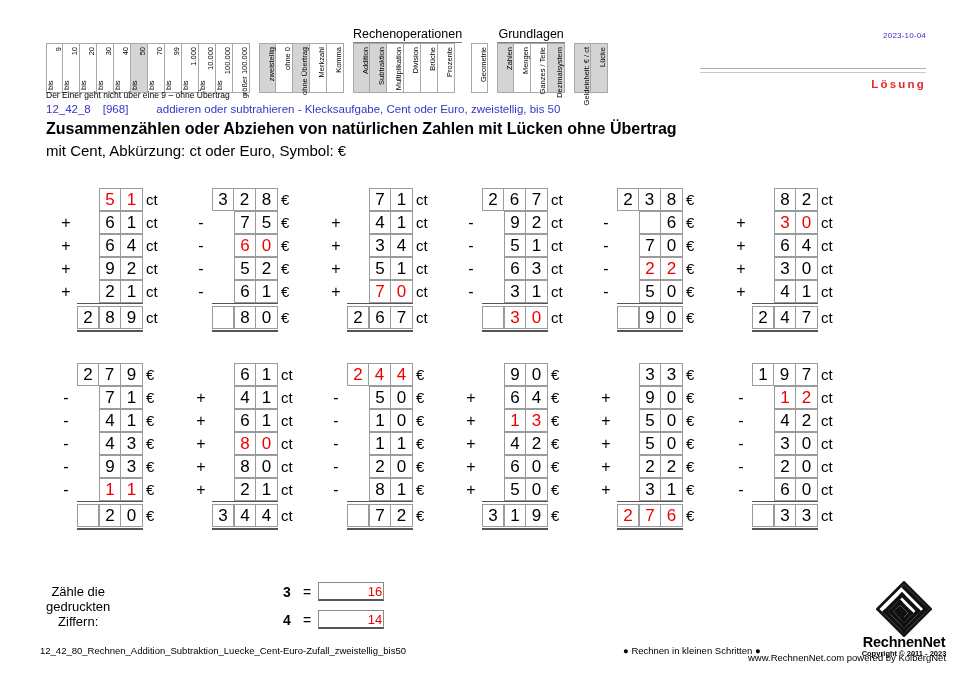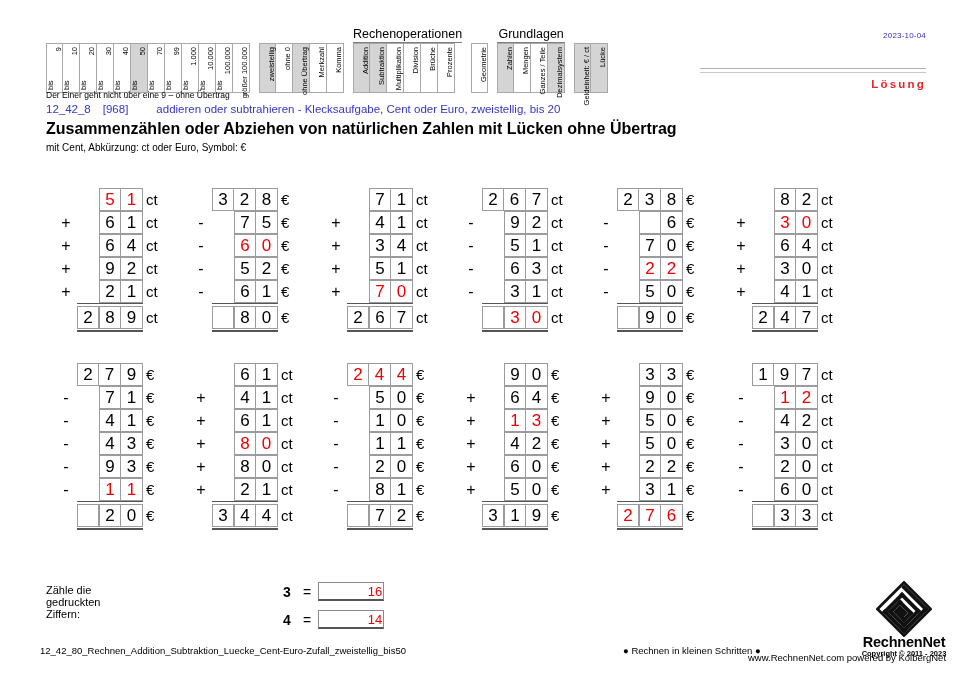--- a/index.html
+++ b/index.html
@@ -116,21 +116,21 @@
     position: absolute;
     left: 46px; top: 120px;
     font-size: 16px;
     font-weight: bold;
     color: #000;
     white-space: nowrap;
   }
   .sub-title {
     position: absolute;
     left: 46px; top: 142px;
-    font-size: 10px;
+    font-size: 15px;
     color: #000;
     white-space: nowrap;
     text-align: center;
   }
 
   
   #problems { position: absolute; left: 0; top: 188px; width: 963px; }
   .prob-row { position: relative; width: 963px; }
   .prob-row.row1 { height: 175px; }
   .prob-row.row2 { height: 175px; }
@@ -187,21 +187,21 @@
   .rule-above {
     position: absolute;
     left: 22px;
     top: -3px;
     height: 1px;
     background: #555;
   }
 
   
   #count-section { position: absolute; left: 46px; top: 582px; }
-  .count-label { position: absolute; left: 0; top: 2px; font-size: 11px; }
+  .count-label { position: absolute; left: 0; top: 2px; font-size: 13px; text-align: center; }
   .count-line { position: absolute; display: flex; align-items: center; }
   .count-line.l1 { left: 232px; top: 0px; }
   .count-line.l2 { left: 232px; top: 28px; }
   .count-digit { font-size: 14px; font-weight: bold; width: 18px; text-align: center; }
   .count-eq { font-size: 14px; width: 22px; text-align: center; }
   .count-box {
     width: 66px; height: 19px;
     border: 1px solid #8a8a8a;
     border-bottom: 2px solid #555;
     font-size: 13px;
@@ -366,21 +366,21 @@
       </div>
     </div>
   <div class="header-note">Der Einer geht nicht über eine 9 – ohne Übertrag</div>
   <div class="date-stamp">2023-10-04</div>
   <div class="hline-1"></div>
   <div class="hline-2"></div>
   <div class="loesung">Lösung</div>
 </div>
 
 <div class="subject-line">
-  <span class="code">12_42_8</span><span class="bracket">[968]</span><span>addieren oder subtrahieren - Klecksaufgabe, Cent oder Euro, zweistellig, bis 20</span>
+  <span class="code">12_42_8</span><span class="bracket">[968]</span><span>addieren oder subtrahieren - Klecksaufgabe, Cent oder Euro, zweistellig, bis 50</span>
 </div>
 <div class="main-title">Zusammenzählen oder Abziehen von natürlichen Zahlen mit Lücken ohne Übertrag</div>
 <div class="sub-title">mit Cent, Abkürzung: ct oder Euro, Symbol: €</div>
 
 <div id="problems">
     <div class="prob-row row1">
       <div class="problem" style="left: 55px; top: 0px;">
         <div class="prob-inner">
           <div class="op-row">
             <div class="sign-cell"></div>

